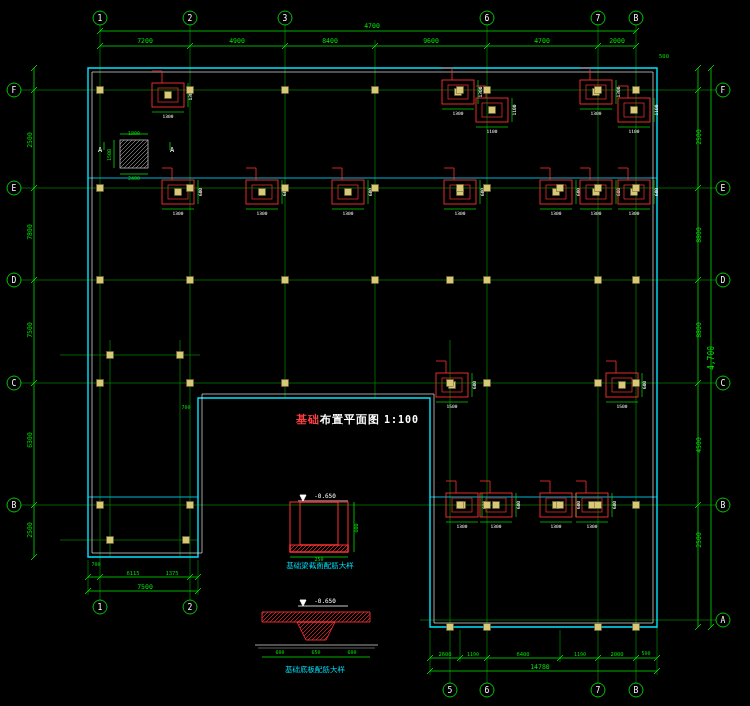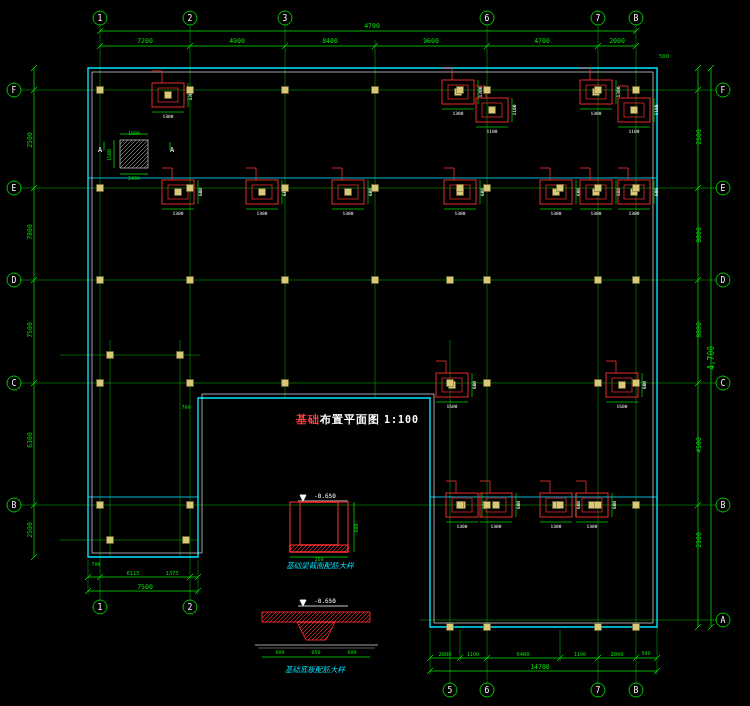--- a/index.html
+++ b/index.html
@@ -4,21 +4,21 @@
 <style>
   html,body{margin:0;padding:0;background:#000;}
   #viewport{position:relative;width:750px;height:706px;background:#000;overflow:hidden;
             font-family:"DejaVu Sans Mono","Liberation Mono",monospace;}
   #cad{position:absolute;left:0;top:0;}
   .overlay{position:absolute;text-align:center;line-height:1.1;pointer-events:none;}
   .title{font-size:11px;font-weight:bold;letter-spacing:1px;white-space:nowrap;}
   .t-red{color:#ff4040;}
   .t-white{color:#ffffff;text-align:right;}
   .t-scale{color:#ffffff;font-size:10px;margin-left:4px;}
-  .dlabel{color:#00e5ff;font-size:7.5px;white-space:nowrap;font-style:italic;}
+  .dlabel{color:#00e5ff;font-size:7.5px;white-space:nowrap;}
 </style>
 </head>
 <body>
 
 <div id="viewport">
   <svg id="cad" width="750" height="706" viewBox="0 0 750 706">
     <defs>
       <pattern id="hatchRed" width="4" height="4" patternUnits="userSpaceOnUse">
         <path d="M0,4 L4,0" stroke="#ff3030" stroke-width="0.7"></path>
       </pattern>

